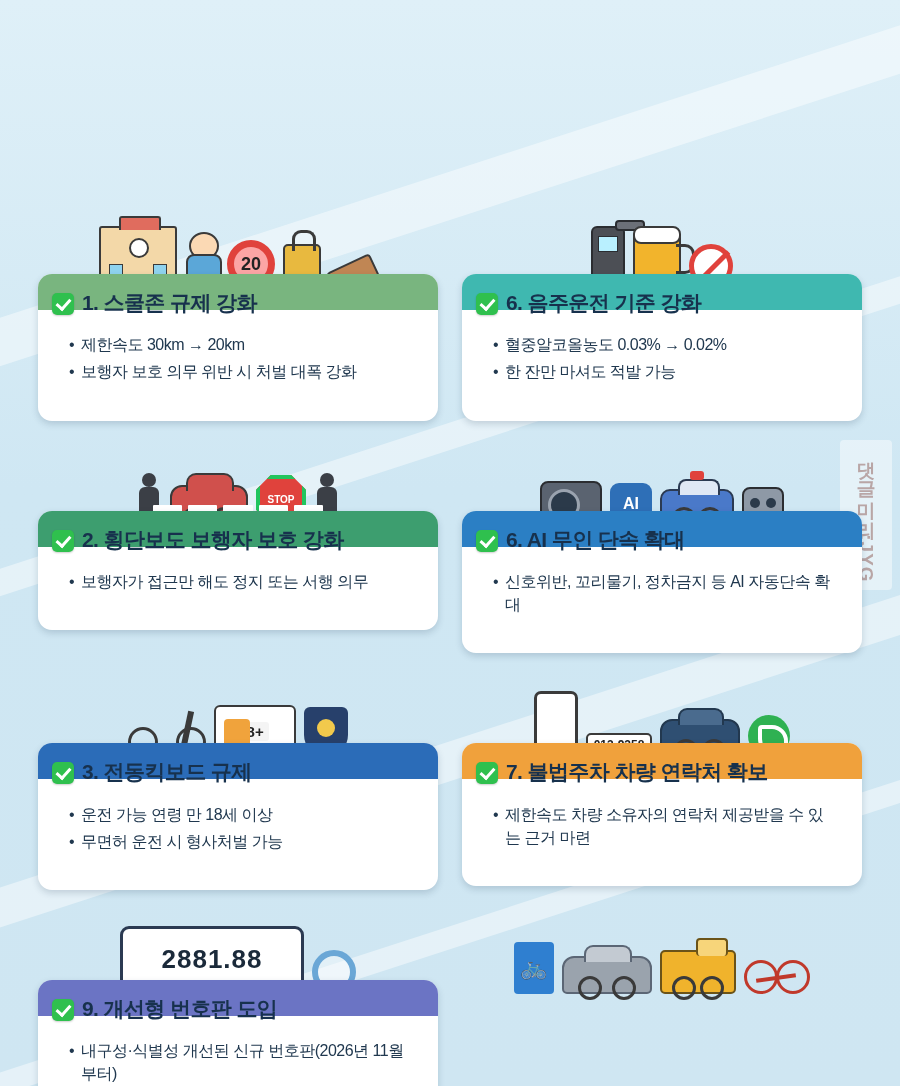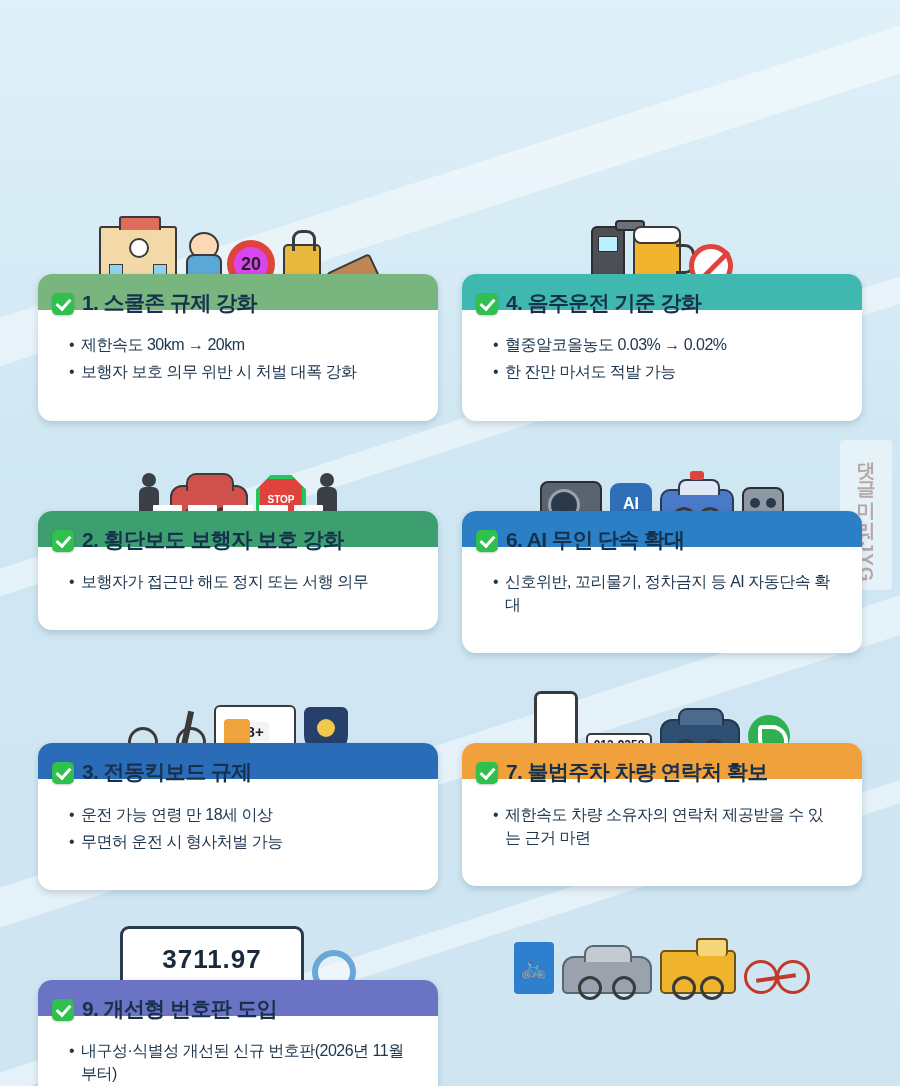--- a/index.html
+++ b/index.html
@@ -69,21 +69,21 @@
   }
 
   
   .school{width:74px;height:58px;background:#f3d8a8;border:2px solid #3a3a3a;border-radius:3px;position:relative;}
   .school:before{content:"";position:absolute;top:-12px;left:18px;width:38px;height:12px;background:#e06c5e;border:2px solid #3a3a3a;border-bottom:none;border-radius:3px 3px 0 0;}
   .school:after{content:"";position:absolute;top:10px;left:28px;width:16px;height:16px;border-radius:50%;background:#fff;border:2px solid #3a3a3a;}
   .win{position:absolute;width:12px;height:12px;background:#8fd3ef;border:1.5px solid #3a3a3a;bottom:8px;}
   .kid{width:34px;height:56px;position:relative;}
   .kid .h{position:absolute;top:0;left:4px;width:26px;height:24px;border-radius:50%;background:#fbd9b4;border:2px solid #3a3a3a;}
   .kid .b{position:absolute;top:22px;left:1px;width:32px;height:32px;border-radius:8px;background:#5ba7d8;border:2px solid #3a3a3a;}
-  .sign20{width:48px;height:48px;border-radius:50%;background:#d946ef;border:7px solid #e0423c;display:flex;align-items:center;justify-content:center;font-weight:bold;font-size:18px;color:#222;box-sizing:border-box;}
+  .sign20{width:48px;height:48px;border-radius:50%;background:#fca5a5;border:7px solid #e0423c;display:flex;align-items:center;justify-content:center;font-weight:bold;font-size:18px;color:#222;box-sizing:border-box;}
   .lock{width:34px;height:40px;background:#e8b93f;border:2px solid #3a3a3a;border-radius:5px;position:relative;}
   .lock:before{content:"";position:absolute;top:-16px;left:7px;width:18px;height:18px;border:3px solid #3a3a3a;border-bottom:none;border-radius:9px 9px 0 0;}
   .gavel{width:44px;height:22px;background:#c08654;border:2px solid #3a3a3a;border-radius:4px;transform:rotate(-25deg);}
 
   .breath{width:30px;height:58px;background:#4c4f55;border:2px solid #2b2d31;border-radius:6px;position:relative;}
   .breath .sc{position:absolute;top:8px;left:5px;width:18px;height:14px;background:#b9f0ff;border:1px solid #2b2d31;}
   .breath:after{content:"";position:absolute;top:-8px;right:-22px;width:26px;height:7px;background:#6c7078;border:2px solid #2b2d31;border-radius:4px;}
   .beer{width:44px;height:50px;background:#f2b42c;border:2px solid #3a3a3a;border-radius:4px 4px 6px 6px;position:relative;}
   .beer:before{content:"";position:absolute;top:-10px;left:-2px;width:44px;height:14px;background:#fff;border:2px solid #3a3a3a;border-radius:8px;}
   .beer:after{content:"";position:absolute;top:8px;right:-16px;width:16px;height:24px;border:3px solid #3a3a3a;border-left:none;border-radius:0 10px 10px 0;}
@@ -205,21 +205,21 @@
             <span class="sc"></span>
           </div>
         <div class="beer"></div>
         <div class="noalc"></div>
       </div>
       <div class="panel">
         <div class="bar" style="background:#3fb8b0"></div>
         <div class="body">
           <div class="head">
             <span class="chk"></span>
-            <span class="htext">4. 음주운전 기준 강화</span>
+            <span class="htext">6. 음주운전 기준 강화</span>
           </div>
           <ul>
             <li>혈중알코올농도 0.03% → 0.02%</li>
             <li>한 잔만 마셔도 적발 가능</li>
           </ul>
         </div>
       </div>
     </div>
 
     <div class="card">
@@ -331,21 +331,21 @@
           </div>
           <ul>
             <li>제한속도 차량 소유자의 연락처 제공받을 수 있는 근거 마련</li>
           </ul>
         </div>
       </div>
     </div>
 
     <div class="card">
       <div class="illus">
-        <div class="plate">3711.97</div>
+        <div class="plate">2881.88</div>
         <div class="mag"></div>
       </div>
       <div class="panel">
         <div class="bar" style="background:#6b74c4"></div>
         <div class="body">
           <div class="head">
             <span class="chk"></span>
             <span class="htext">9. 개선형 번호판 도입</span>
           </div>
           <ul>

